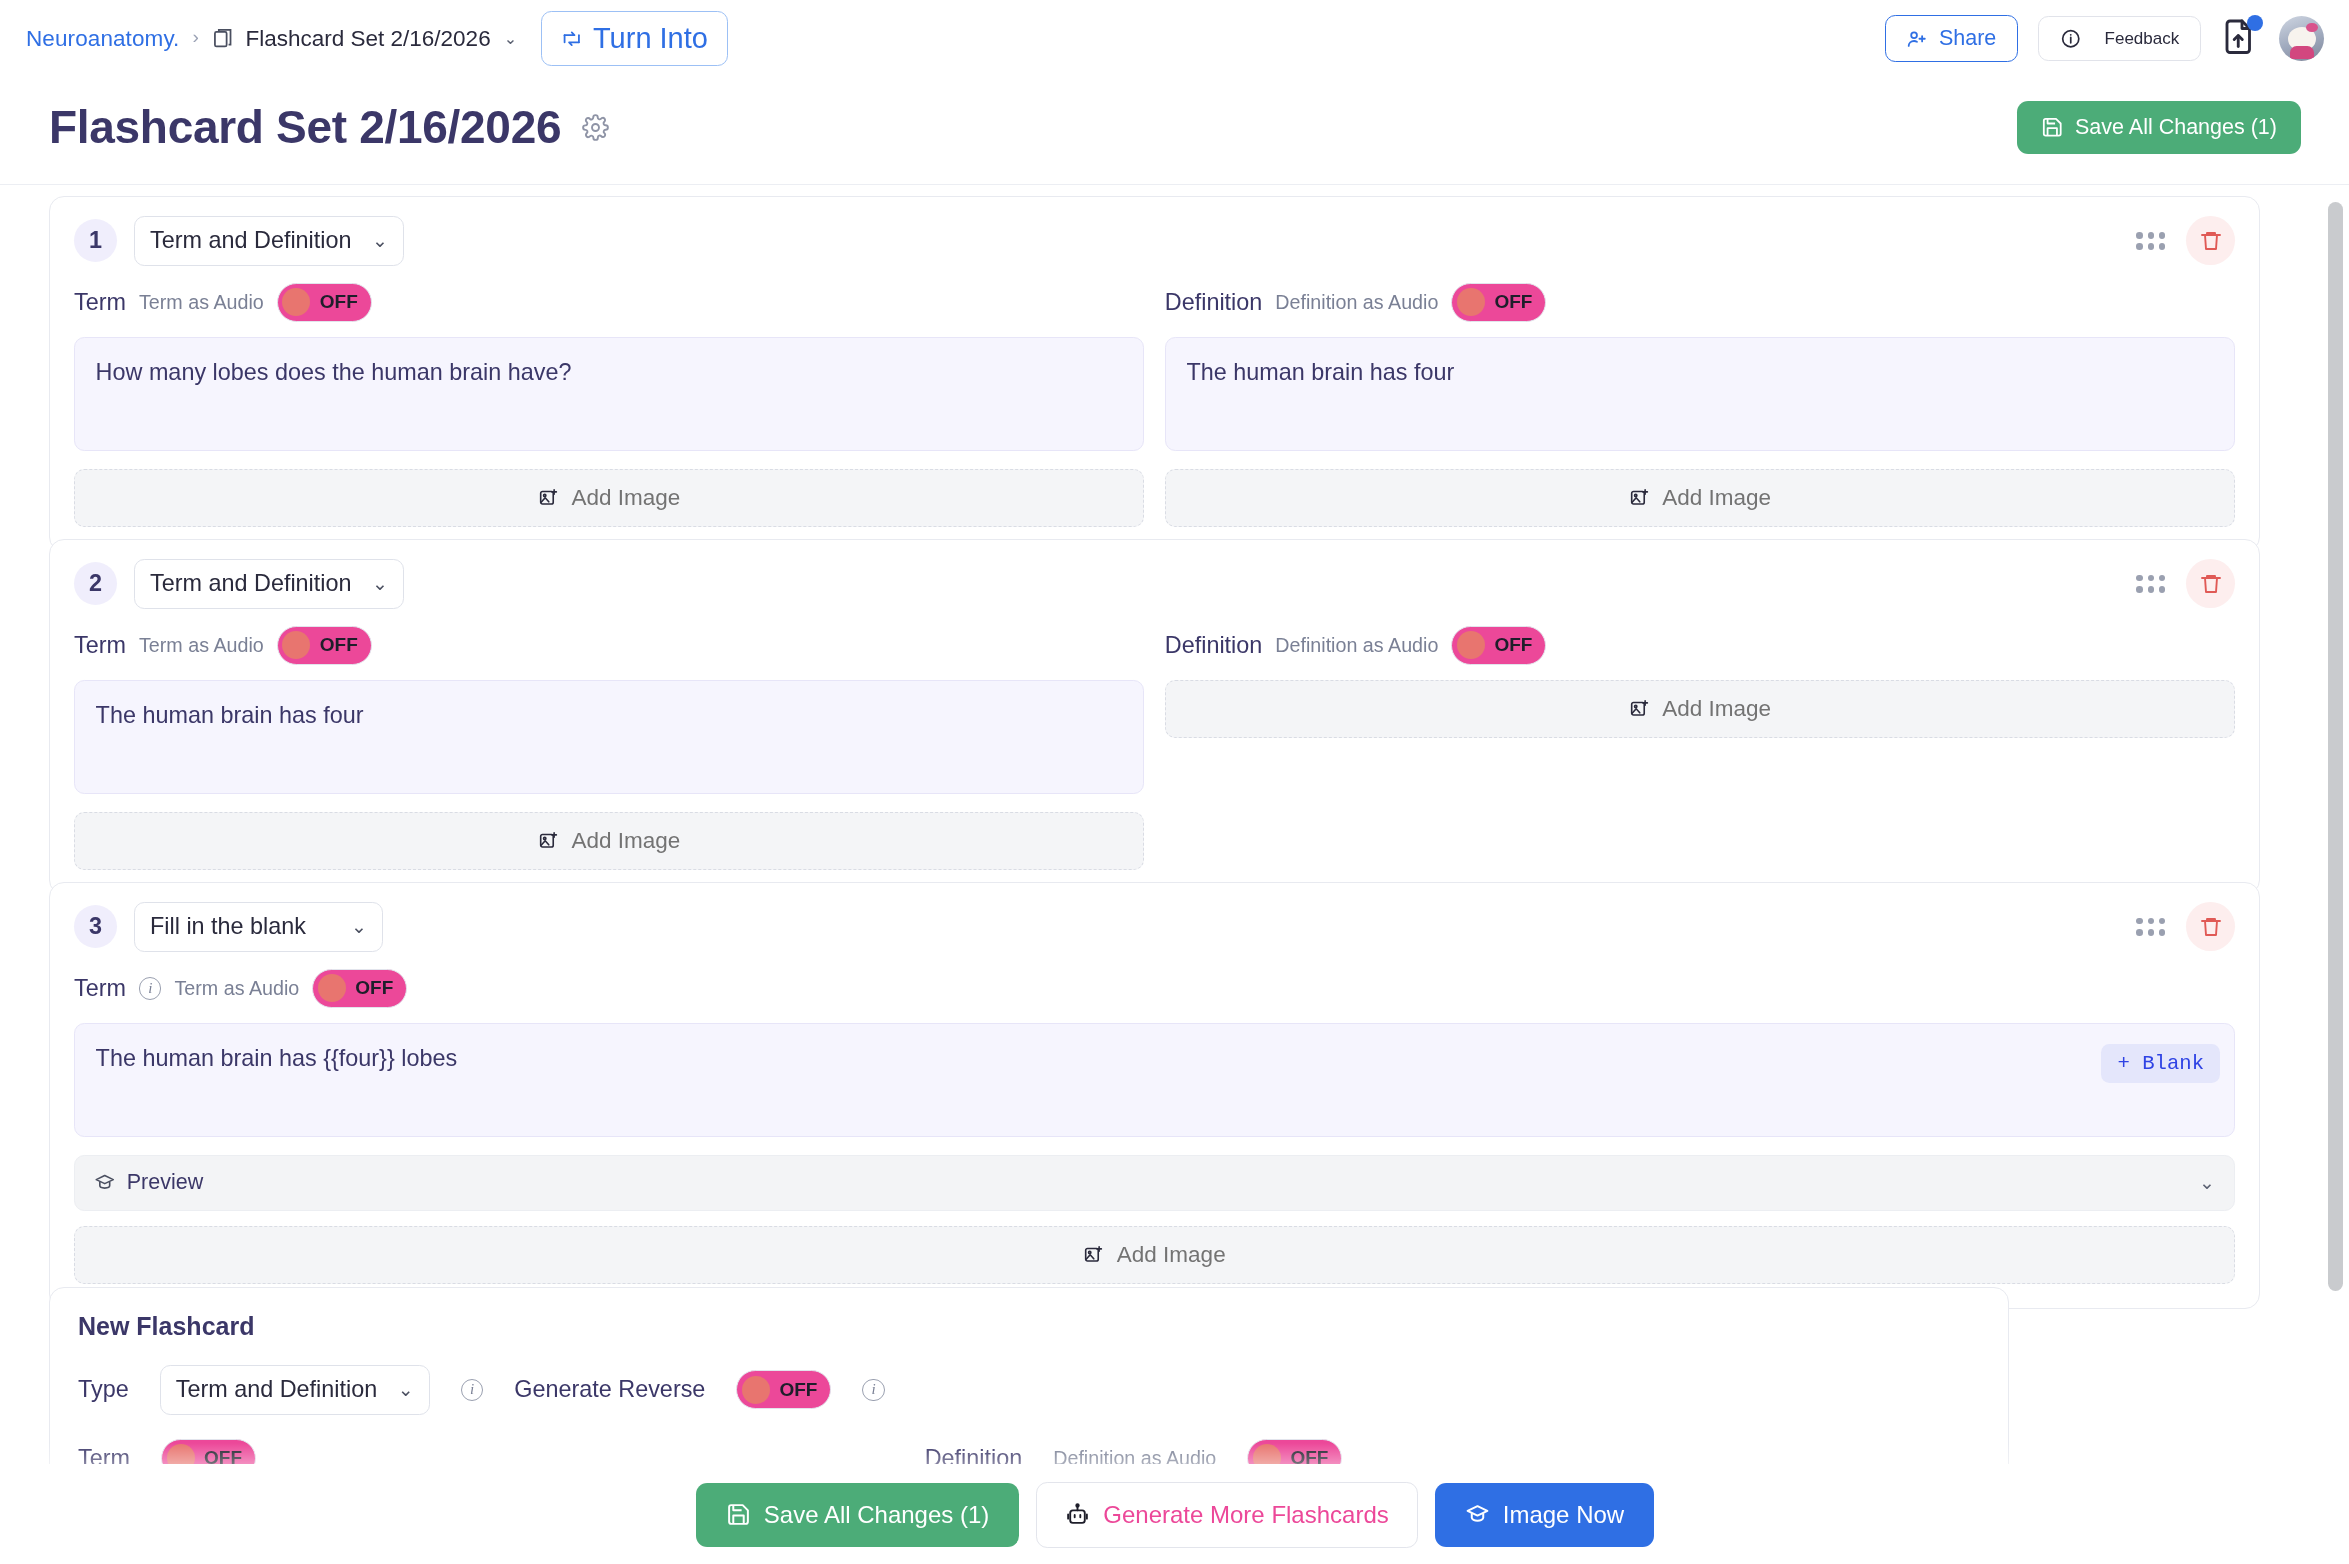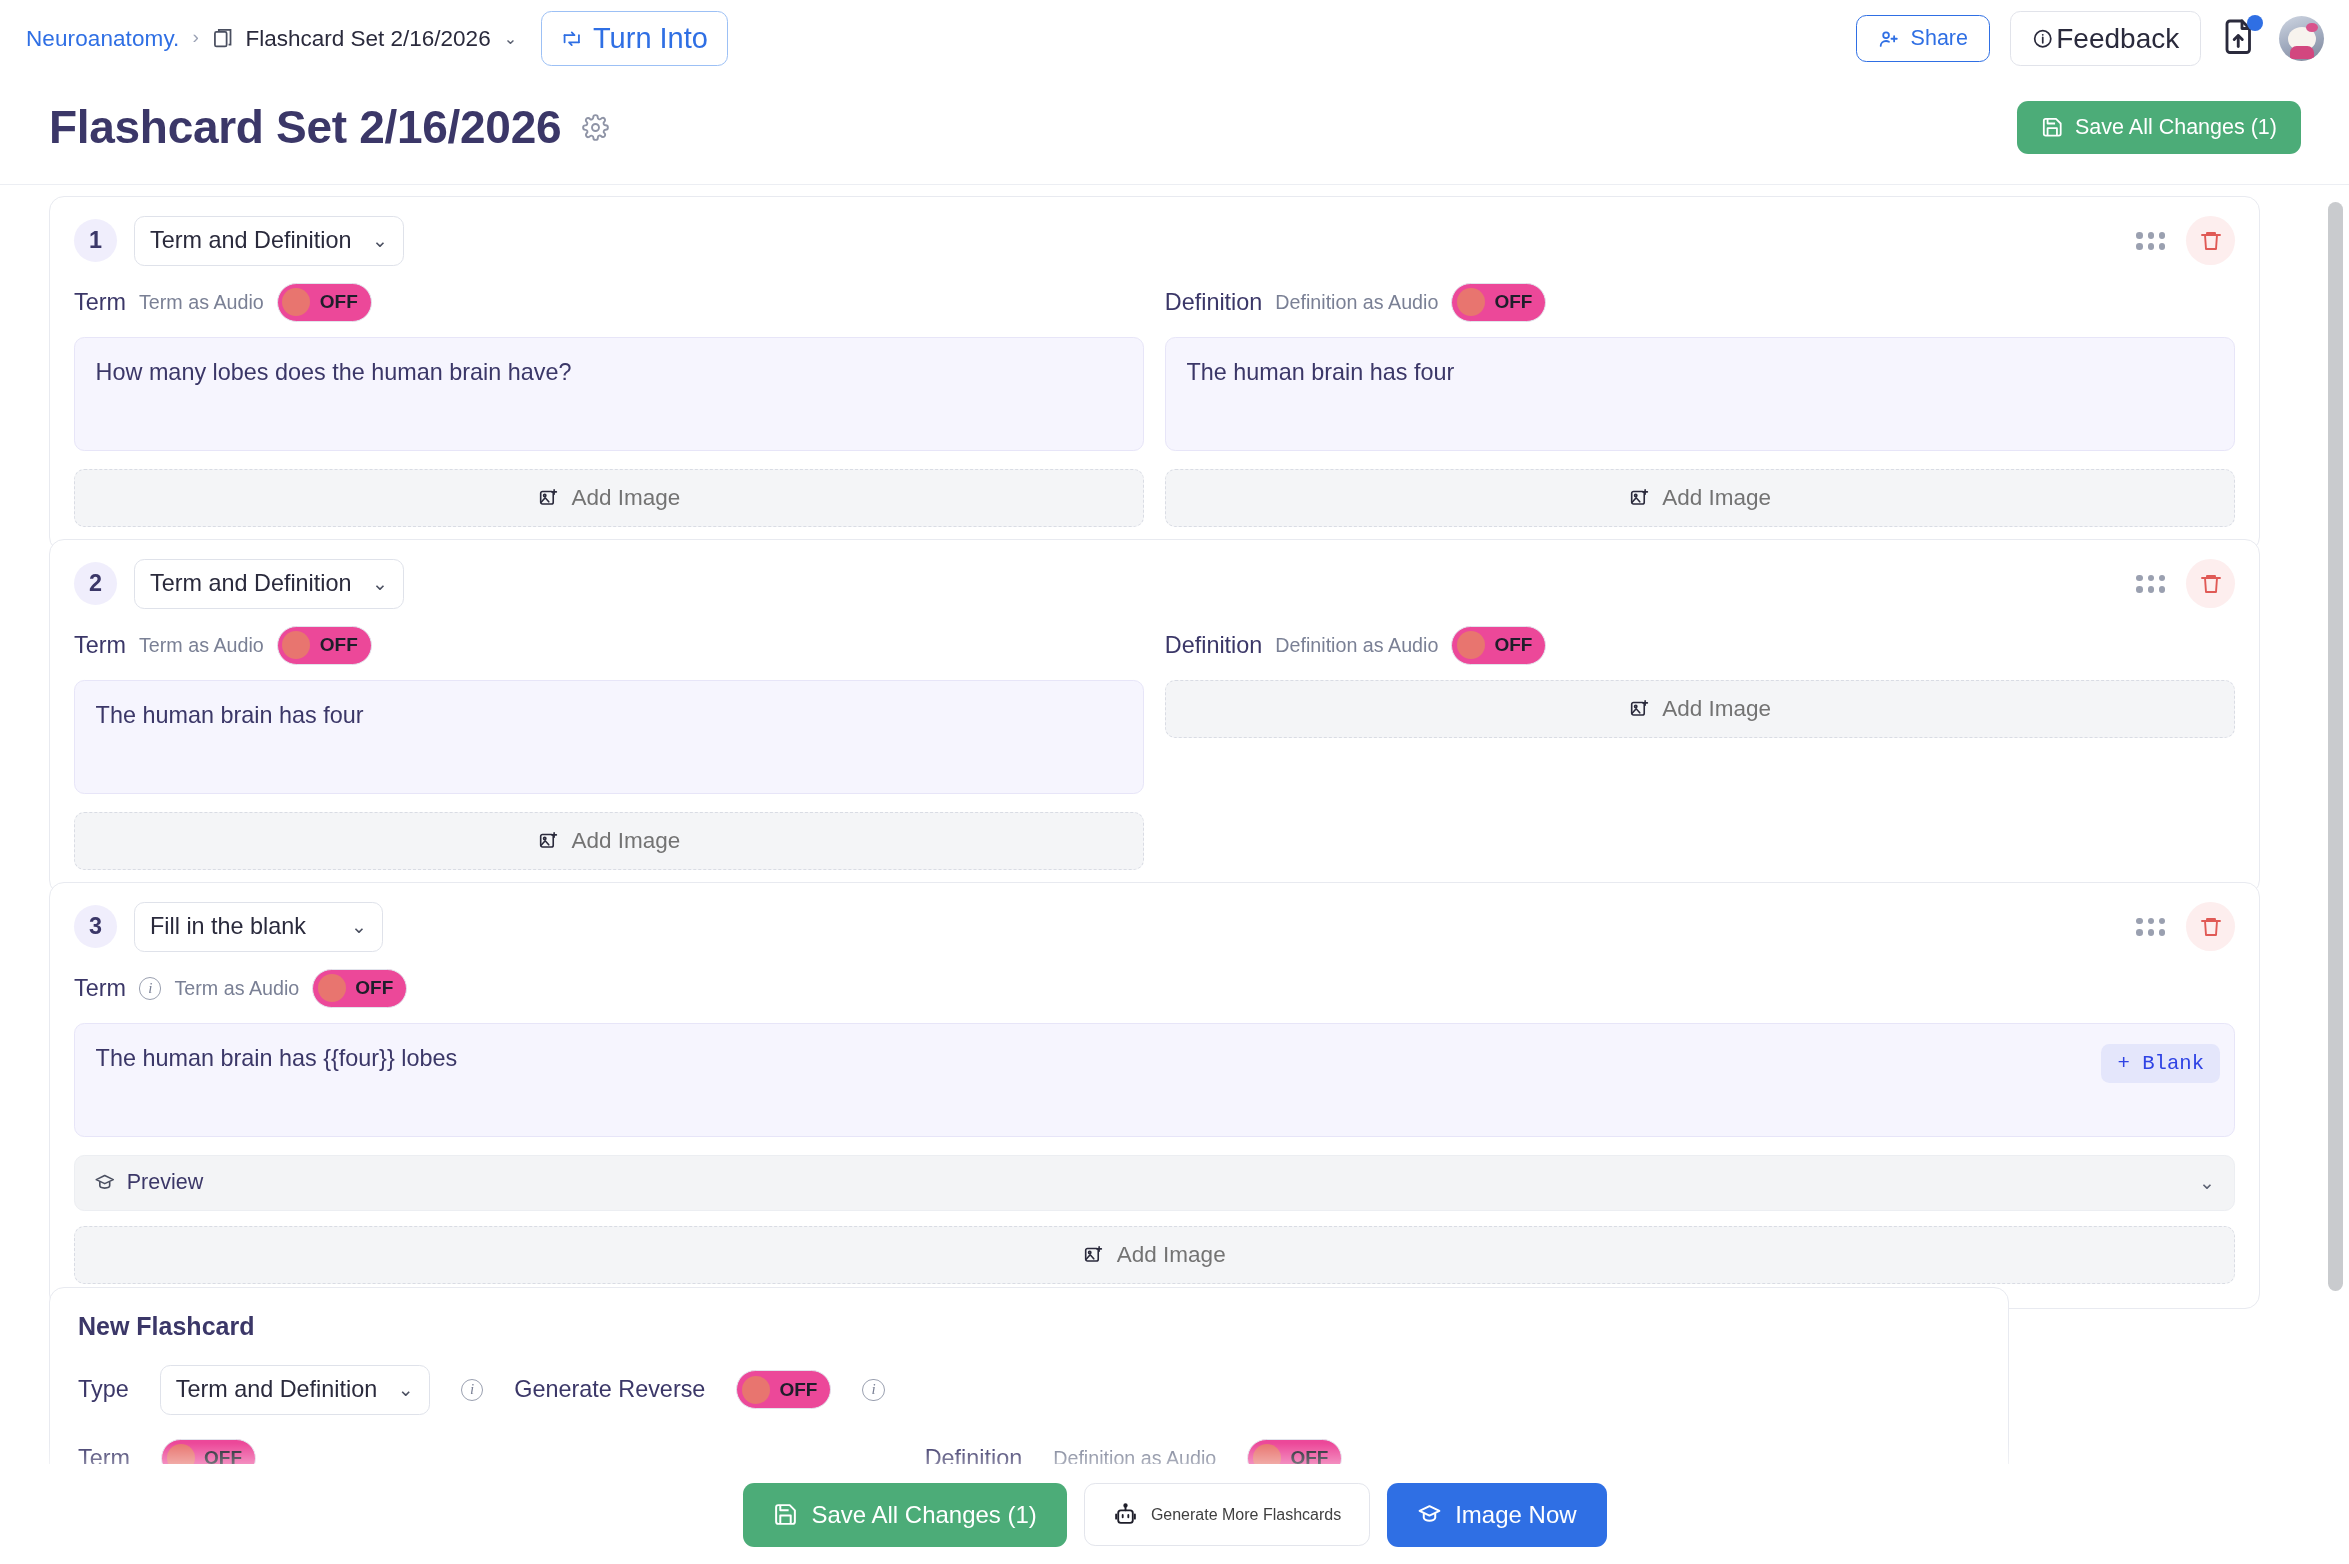--- a/index.html
+++ b/index.html
@@ -29,23 +29,23 @@
     border: 1.5px solid #9cc0f5; border-radius: 10.3px; background: #fff;
     color: #2f6fe4; font-size: 29px; padding: 10.3px 19px; cursor: pointer;
   }
   .topright { margin-left: auto; display: flex; align-items: center; gap: 20.6px; }
   .btn-share {
     display: inline-flex; align-items: center; gap: 11.2px;
     border: 1.5px solid #2f6fe4; border-radius: 10.3px; background: #fff;
     color: #2f6fe4; font-size: 21.5px; padding: 10.3px 20.6px; cursor: pointer;
   }
   .btn-feedback {
-    display: inline-flex; align-items: center; gap: 3px;
+    display: inline-flex; align-items: center; gap: 23px;
     border: 1.5px solid #e1e3ea; border-radius: 10.3px; background: #fff;
-    color: #2a2a3c; font-size: 28px; padding: 10.3px 20.6px; cursor: pointer;
+    color: #2a2a3c; font-size: 17px; padding: 10.3px 20.6px; cursor: pointer;
   }
   .upload-wrap { position: relative; width: 37px; height: 41px; cursor: pointer; }
   .notif-dot {
     position: absolute; right: -4.7px; top: -2.8px; width: 16px; height: 16px;
     border-radius: 50%; background: #2f6fe4;
   }
   .avatar {
     width: 45px; height: 45px; border-radius: 50%; overflow: hidden;
     background: linear-gradient(160deg,#cfd6e2 0%,#9fa9bd 55%,#7e8699 100%);
     position: relative; cursor: pointer; flex: none;
@@ -169,22 +169,22 @@
     background: #fff; pointer-events: none;
   }
   .actionbar > * { pointer-events: auto; }
   .btn-save-bot {
     display: inline-flex; align-items: center; gap: 13px;
     background: #4cac78; color: #fff; border: none; border-radius: 11.2px;
     font-size: 24px; padding: 18px 30px; cursor: pointer;
   }
   .btn-gen {
     display: inline-flex; align-items: center; gap: 13px;
-    background: #fff; color: #404040; border: 1.5px solid #e3e5ec; border-radius: 11.2px;
-    font-size: 16px; padding: 18px 28px; cursor: pointer;
+    background: #fff; color: #ec4899; border: 1.5px solid #e3e5ec; border-radius: 11.2px;
+    font-size: 24px; padding: 18px 28px; cursor: pointer;
   }
   .btn-study {
     display: inline-flex; align-items: center; gap: 13px;
     background: #2f6fe4; color: #fff; border: none; border-radius: 11.2px;
     font-size: 24px; padding: 18px 30px; cursor: pointer;
   }
   .bar-fade {
     position: absolute; left: 0; bottom: 0; width: 2350px; height: 122px;
     background: linear-gradient(to bottom, rgba(255,255,255,0) 0%, #fff 45%);
     pointer-events: none;

